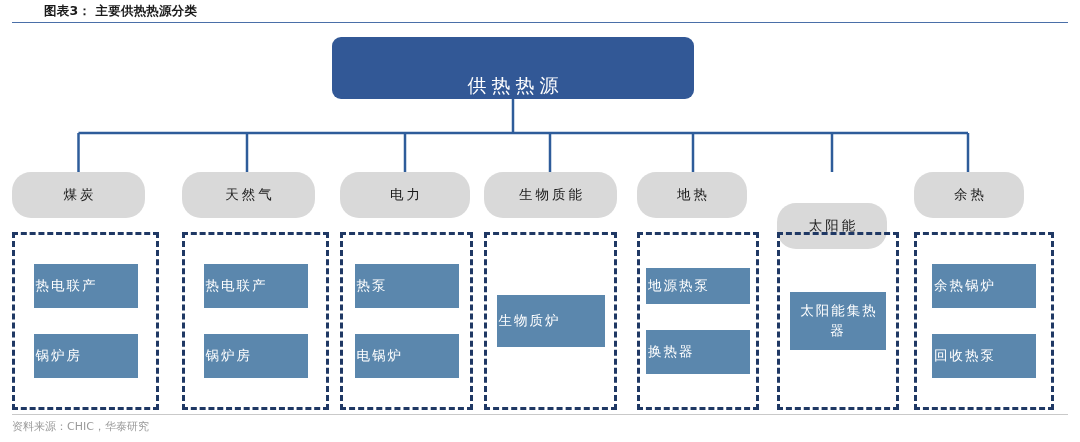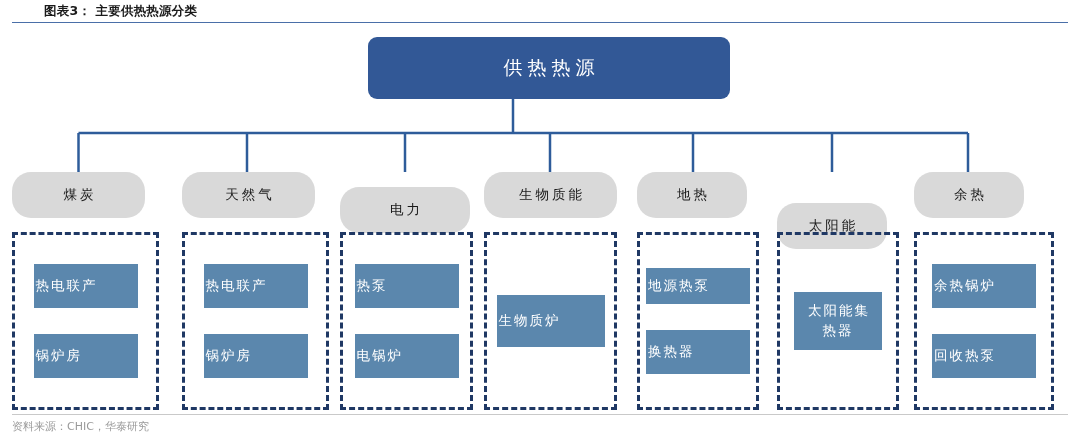--- a/index.html
+++ b/index.html
@@ -80,23 +80,22 @@
   
   #root-node {
     position: absolute;
     left: 332px;
     top: 13px;
     width: 362px;
     height: 62px;
     background: #325896;
     border-radius: 9px;
     display: flex;
-    align-items: center;
+    align-items: flex-end;
     justify-content: center;
-    margin-left: 36px;
   }
   #root-node .node-label {
     color: #ffffff;
     font-size: 19px;
     letter-spacing: 5px;
     text-indent: 5px;
     font-family: "DejaVu Serif", "Liberation Serif", serif;
   }
 
   
@@ -204,21 +203,21 @@
       <div class="leaf-box" style="width:104px; height:44px;">
         <span class="leaf-label">热电联产</span>
       </div>
       <div class="leaf-box" style="width:104px; height:44px;">
         <span class="leaf-label">锅炉房</span>
       </div>
     </div>
   </div>
 
   <div class="category-col" style="left:340px; width:130px;">
-    <div class="cat-head" style="width:130px;margin-top:15px;">
+    <div class="cat-head" style="width:130px;">
       <span class="cat-head-label">电力</span>
     </div>
     <div class="cat-group" style="width:133px;">
       <div class="leaf-box" style="width:104px; height:44px;">
         <span class="leaf-label">热泵</span>
       </div>
       <div class="leaf-box" style="width:104px; height:44px;">
         <span class="leaf-label">电锅炉</span>
       </div>
     </div>
@@ -247,21 +246,21 @@
         <span class="leaf-label">换热器</span>
       </div>
     </div>
   </div>
 
   <div class="category-col" style="left:777px; width:110px;">
     <div class="cat-head" style="width:110px;margin-top:31px;">
       <span class="cat-head-label">太阳能</span>
     </div>
     <div class="cat-group" style="width:122px;">
-      <div class="leaf-box" style="width:88px; height:58px; padding:16px 6px;">
+      <div class="leaf-box" style="width:96px; height:58px; padding:16px 6px;">
         <span class="leaf-label">太阳能集热器</span>
       </div>
     </div>
   </div>
 
   <div class="category-col" style="left:914px; width:110px;">
     <div class="cat-head" style="width:110px;">
       <span class="cat-head-label">余热</span>
     </div>
     <div class="cat-group" style="width:140px;">

